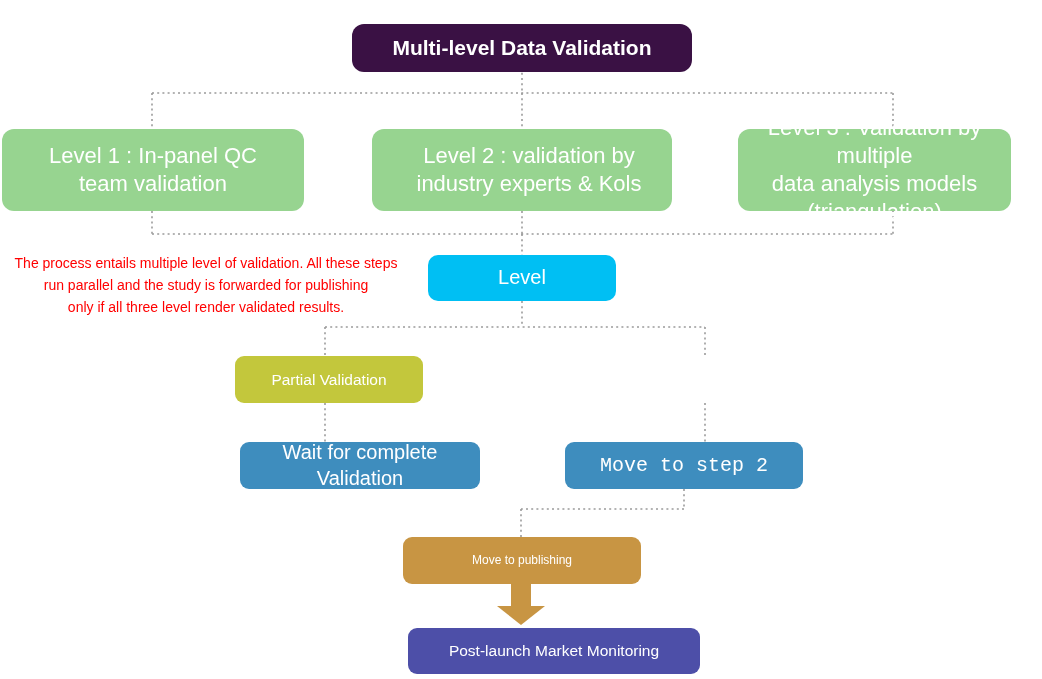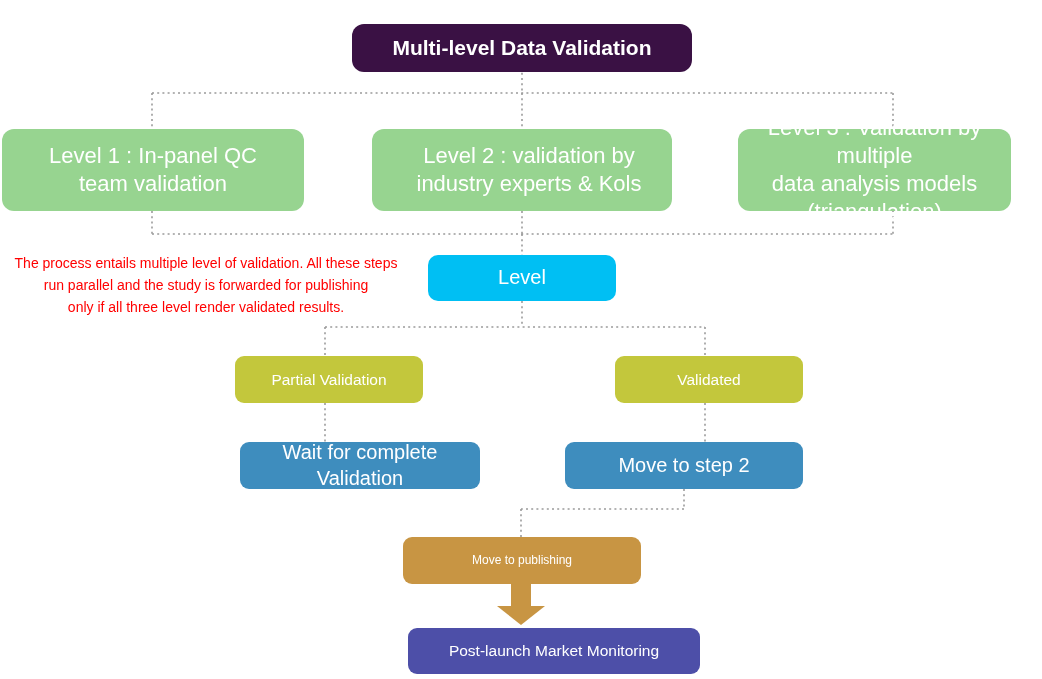--- a/index.html
+++ b/index.html
@@ -73,21 +73,21 @@
 
   
   .blue-box {
     background: #3E8DBE;
     font-size: 20px;
     height: 47px;
     top: 442px;
     border-radius: 9px;
   }
   #node-wait { left: 240px; width: 240px; }
-  #node-step2 { left: 565px; width: 238px; }
+  #node-step2 { left: 565px; width: 238px; font-family: Liberation Mono, monospace; }
 
   
   #node-publishing {
     left: 403px; top: 537px; width: 238px; height: 47px;
     background: #C89543;
     font-size: 12px;
     border-radius: 9px;
   }
 
   
@@ -172,21 +172,20 @@
 data analysis models (triangulation)</div>
 
   <div id="annotation">The process entails multiple level of validation. All these steps
 run parallel and the study is forwarded for publishing
 only if all three level render validated results.</div>
 
   <div class="node" id="node-output">Level</div>
 
   <div class="node olive-box" id="node-partial">Partial Validation</div>
 
-  <div class="node olive-box" id="node-validated">Validated</div>
 
   <div class="node blue-box" id="node-wait">Wait for complete Validation</div>
 
   <div class="node blue-box" id="node-step2">Move to step 2</div>
 
   <div class="node" id="node-publishing">Move to publishing</div>
 
   <div class="node" id="node-postlaunch">Post-launch Market Monitoring</div>
 
 </div>

